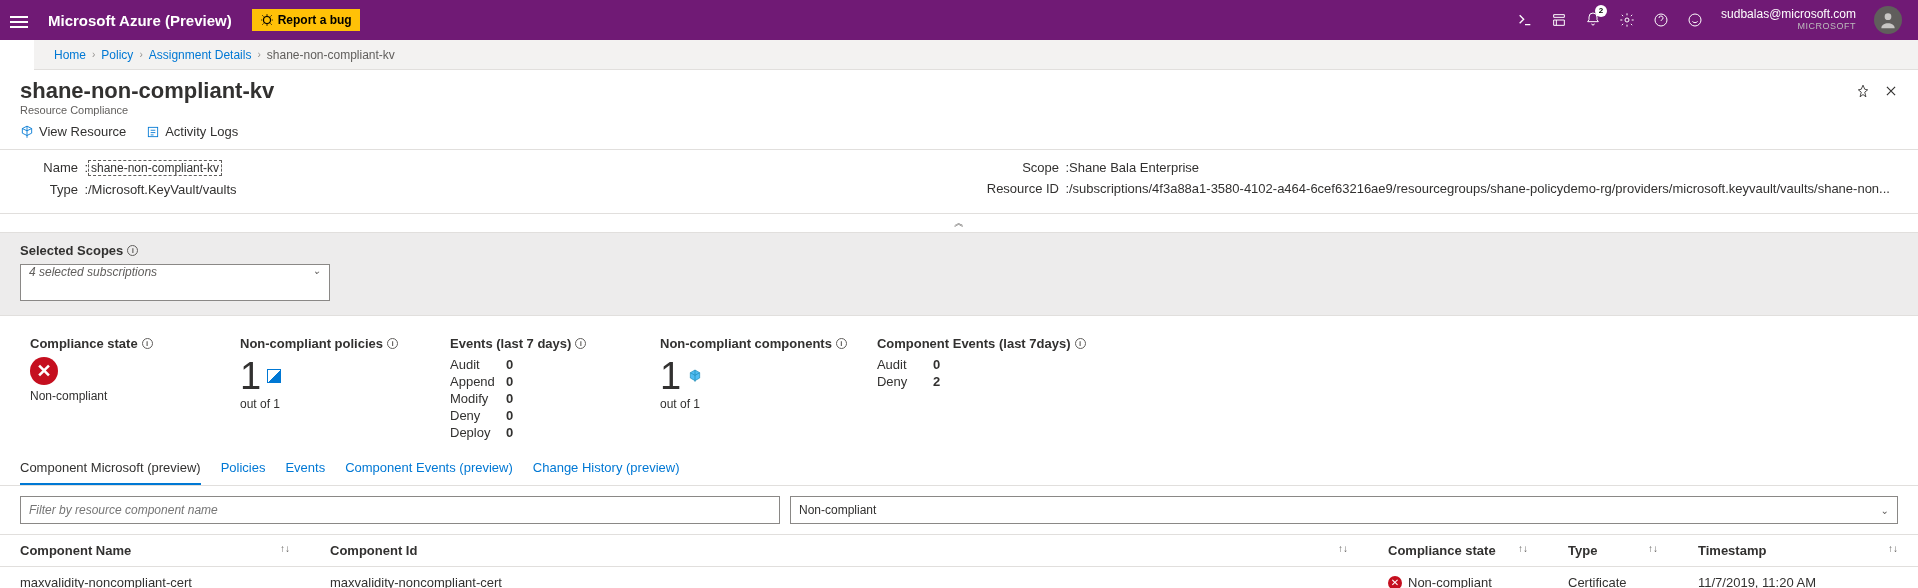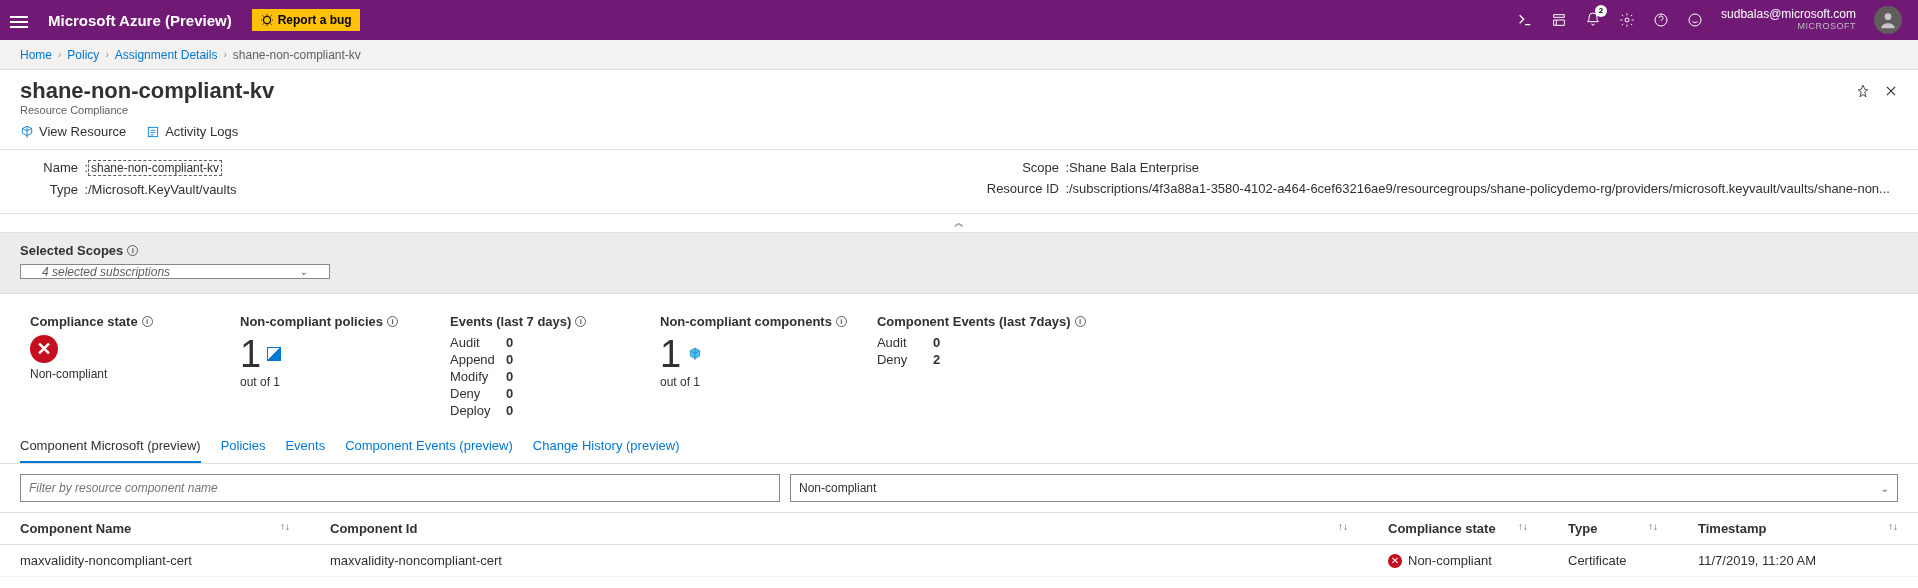--- a/index.html
+++ b/index.html
@@ -14,21 +14,21 @@
   .search-wrap input { background:transparent; border:none; color:#ccc; width:100%; font-size:12px; outline:none;}
   .topbar-right { display:flex; align-items:center; gap:18px; margin-left:auto; padding-right:6px;}
   .tb-icon { width:16px; height:16px; stroke:#fff; fill:none; cursor:pointer; position:relative;}
   .tb-text { text-align:right; line-height:1.1; }
   .tb-email { font-size:12px; }
   .tb-org { font-size:9px; color:#bdbdbd; letter-spacing:0.5px;}
   .avatar { width:28px; height:28px; background:#605e5c; border-radius:50%; display:flex; align-items:center; justify-content:center;}
   .badge-num { position:absolute; top:-6px; right:-6px; background:#fff; color:#000; font-size:8px; font-weight:600; border-radius:50%; width:12px; height:12px; display:flex; align-items:center; justify-content:center;}
   .notif-wrap { position:relative; }
   
-  .breadcrumb { background:#f3f2f1; height:30px; display:flex; align-items:center; padding:0 20px; font-size:12px; border-bottom:1px solid #e1dfdd;}
+  .breadcrumb { background:#f3f2f1; height:30px; display:flex; align-items:center; padding:0 20px; font-size:12px; border-bottom:1px solid #e1dfdd;margin-left:34px;}
   .breadcrumb a { color:#0078d4; text-decoration:none; }
   .breadcrumb .sep { margin:0 6px; color:#959391; font-size:10px;}
   .breadcrumb .current { color:#605e5c; }
   
   .page-head { padding: 8px 20px 4px 20px; display:flex; justify-content:space-between; align-items:flex-start;}
   .page-title { font-size:22px; font-weight:600; }
   .page-sub { font-size:11px; color:#605e5c; }
   .head-icons { display:flex; gap:14px; align-items:center; padding-top:6px;}
   .pin-icon, .close-x { width:14px; height:14px; cursor:pointer; stroke:#323130;}
   
@@ -40,21 +40,21 @@
   .props-col { flex:1; }
   .prop-row { display:flex; font-size:13px; margin-bottom:6px;text-align:right;}
   .prop-label { width:58px; color:#323130; }
   .prop-colon { width:10px; }
   .prop-val { color:#323130; }
   .prop-val.linkish { border:1px dashed #605e5c; padding:0 2px; font-size:12px;}
   .collapse-caret { text-align:center; color:#605e5c; font-size:10px; padding:2px 0; border-bottom:1px solid #e1dfdd; cursor:pointer;}
   
   .scopes-bar { background:#edecec; padding:10px 20px 14px 20px; border-bottom:1px solid #e1dfdd;}
   .scopes-label { font-weight:600; font-size:13px; margin-bottom:6px; display:flex; align-items:center; gap:4px;}
-  .scopes-dd { width:310px; height:15px; border:1px solid #8a8886; background:#fff; display:flex; align-items:center; justify-content:space-between; padding:0 21px; font-style:italic; color:#605e5c; font-size:12px; cursor:pointer;}
+  .scopes-dd { width:310px; height:37px; border:1px solid #8a8886; background:#fff; display:flex; align-items:flex-start; justify-content:space-between; padding:0 8px; font-style:italic; color:#605e5c; font-size:12px; cursor:pointer;}
   
   .stats { display:flex; padding:20px 30px 10px 30px; gap:30px; flex-wrap:wrap;}
   .stat-block { min-width:180px; }
   .stat-title { font-weight:600; font-size:13px; display:flex; align-items:center; gap:4px; margin-bottom:6px;}
   .big1 { font-size:38px; font-weight:100; line-height:1; display:flex; align-items:center; gap:6px;}
   .sub-text { font-size:12px; color:#323130; margin-top:2px;}
   .x-circle { width:28px; height:28px; background:#c50f1f; border-radius:50%; display:flex; align-items:center; justify-content:center; margin-bottom:4px;}
   .x-circle::before { content:"✕"; color:#fff; font-weight:bold; font-size:18px;}
   .cube-icon { width:16px; height:16px; }
   .square-icon { width:14px; height:14px; border:1px solid #0078d4; display:inline-block; background: linear-gradient(135deg, #fff 50%, #0078d4 50%);}

